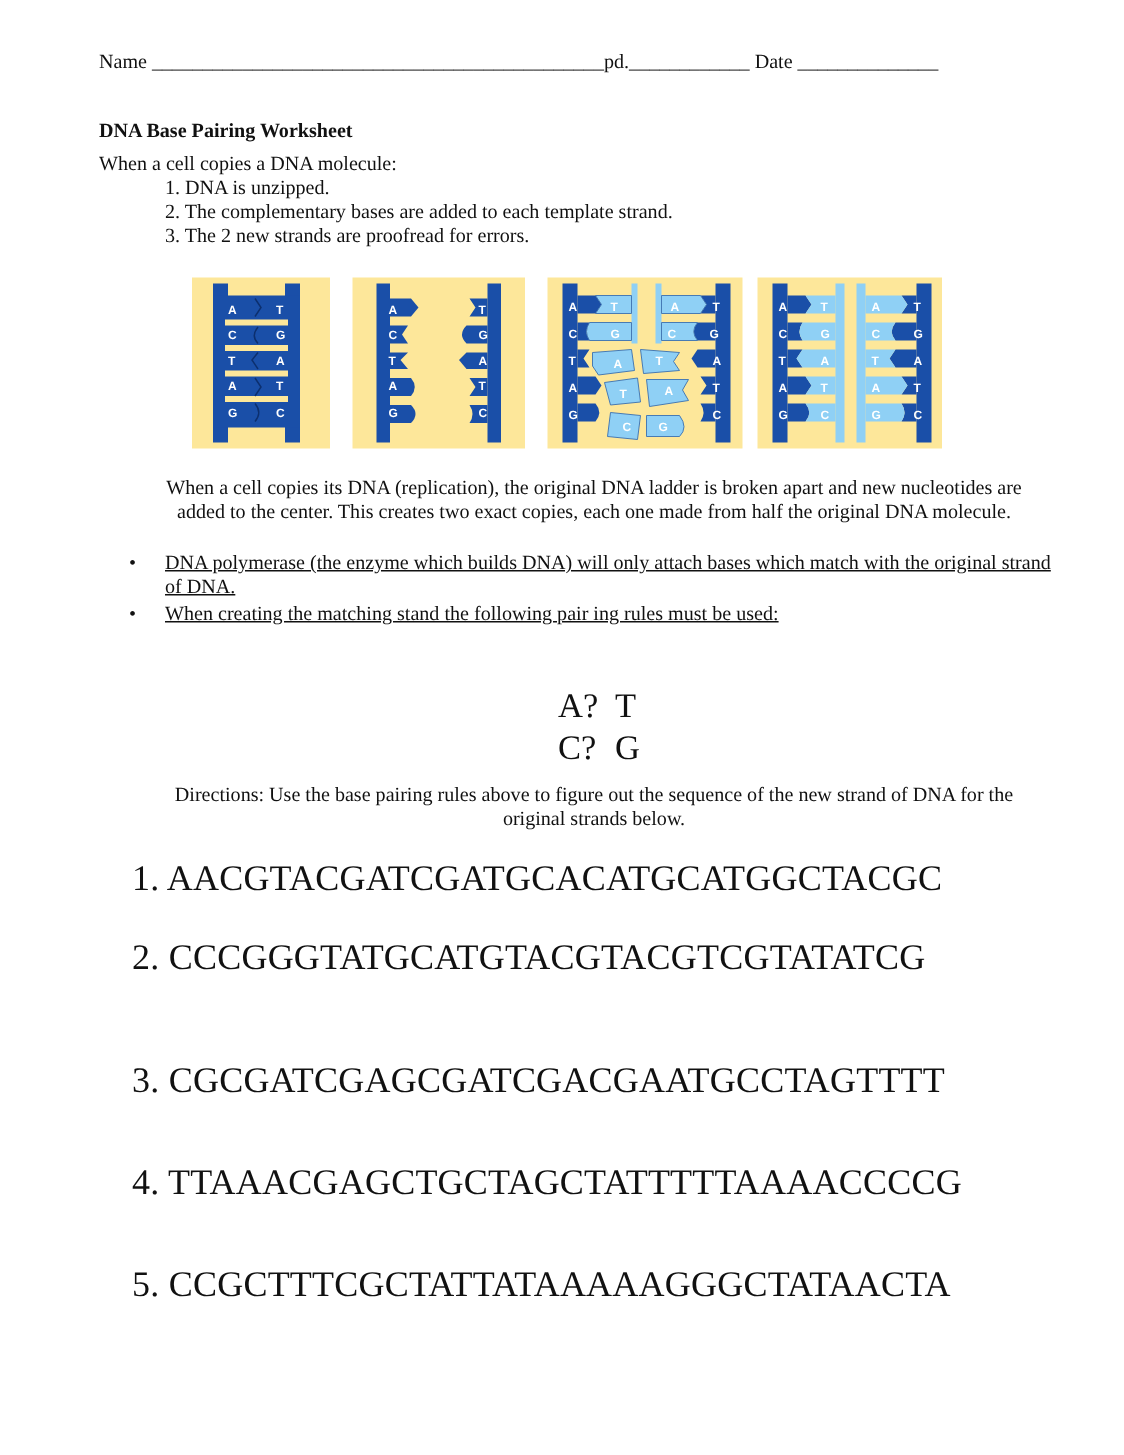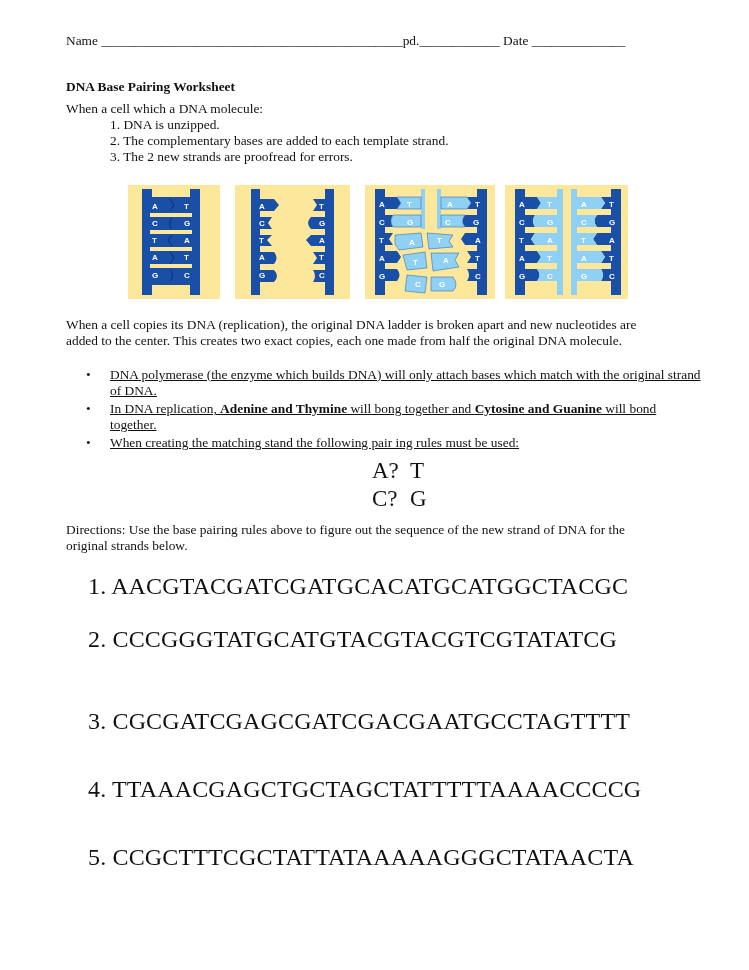--- a/index.html
+++ b/index.html
@@ -1,19 +1,19 @@
 <!DOCTYPE html>
 <html><head>
 <meta charset="utf-8">
 <style>
   html, body { margin: 0; padding: 0; background: #ffffff; }
   body { width: 749px; height: 970px; position: relative; overflow: hidden;
          font-family: "Liberation Serif", "DejaVu Serif", serif; color: #111; }
   .abs { position: absolute; }
-  .t13 { font-size: 13.4px; line-height: 16px; white-space: nowrap; }
+  .t13 { font-size: 13.4px; line-height: 16px; white-space: nowrap; text-align: center; }
   .header-line { top: 33px; left: 66px; }
   .title { top: 67px; left: 66px; font-weight: bold; margin-top: 12px; }
   .intro { top: 101px; left: 66px; }
   .steps { left: 110px; }
   .panels { top: 185px; left: 128px; width: 500px; height: 114px; }
   .panel { position: absolute; top: 0; height: 114px; background: #fde79a; }
   .para { left: 66px; width: 660px; }
   ul.bullets { position: absolute; top: 367px; left: 66px; margin: 0; padding: 0; list-style: none; width: 640px; text-decoration: underline; }
   ul.bullets li { position: relative; padding-left: 44px; font-size: 13.4px; line-height: 16px; margin-bottom: 2px; }
   ul.bullets li::before { content: "•"; position: absolute; left: 20px; top: 0; }
@@ -27,21 +27,21 @@
 
 <div class="abs t13 header-line">
   <span>Name</span>
   <span>_____________________________________________</span><span>pd.</span><span>____________</span>
   <span>Date</span>
   <span>______________</span>
 </div>
 
 <div class="abs t13 title">DNA Base Pairing Worksheet</div>
 
-<div class="abs t13 intro">When a cell which a DNA molecule:</div>
+<div class="abs t13 intro">When a cell copies a DNA molecule:</div>
 <div class="abs t13 steps" style="top:117px">1. DNA is unzipped.</div>
 <div class="abs t13 steps" style="top:133px">2. The complementary bases are added to each template strand.</div>
 <div class="abs t13 steps" style="top:149px">3. The 2 new strands are proofread for errors.</div>
 
 <div class="abs panels">
 
   <div class="panel" style="left:0; width:92px;">
     <svg width="92" height="114" viewBox="0 0 92 114">
       <rect x="14" y="4" width="10" height="106" fill="#1a4fa8"></rect>
       <rect x="62" y="4" width="10" height="106" fill="#1a4fa8"></rect>
@@ -214,21 +214,20 @@
       </g>
     </svg>
   </div>
 </div>
 
 <div class="abs t13 para" style="top:317px">When a cell copies its DNA (replication), the original DNA ladder is broken apart and new nucleotides are</div>
 <div class="abs t13 para" style="top:333px">added to the center.  This creates two exact copies, each one made from half the original DNA molecule.</div>
 
 <ul class="bullets">
   <li><span>DNA polymerase (the enzyme which builds DNA) will only attach bases which match with the original strand of DNA.</span></li>
-  <li><span>In DNA replication, </span><b>Adenine and Thymine</b><span> will bong together and </span><b>Cytosine and Guanine</b><span> will bond together.</span></li>
   <li><span>When creating the matching stand the following pair ing rules must be used:</span></li>
 </ul>
 
 <div class="abs rule" style="top:458px">
   <span style="width:38px">A?</span><span>T</span>
 </div>
 <div class="abs rule" style="top:486px">
   <span style="width:38px">C?</span><span>G</span>
 </div>
 

